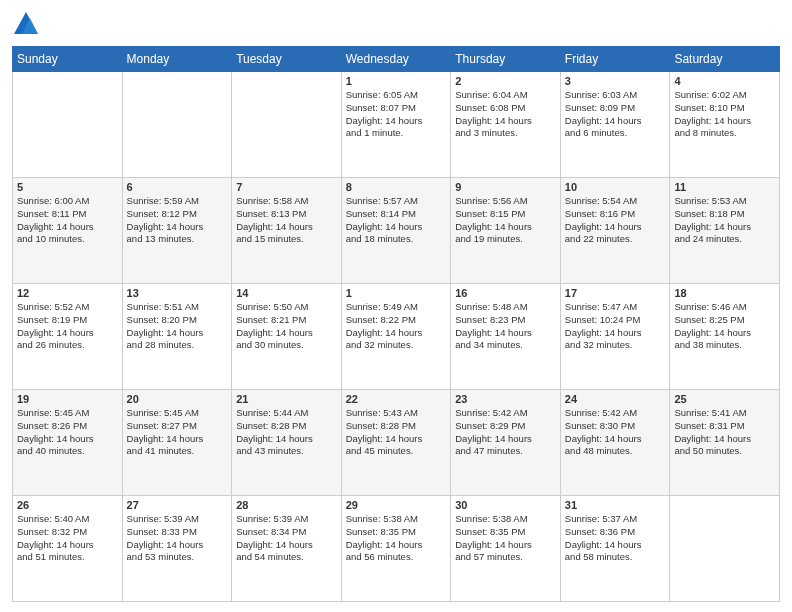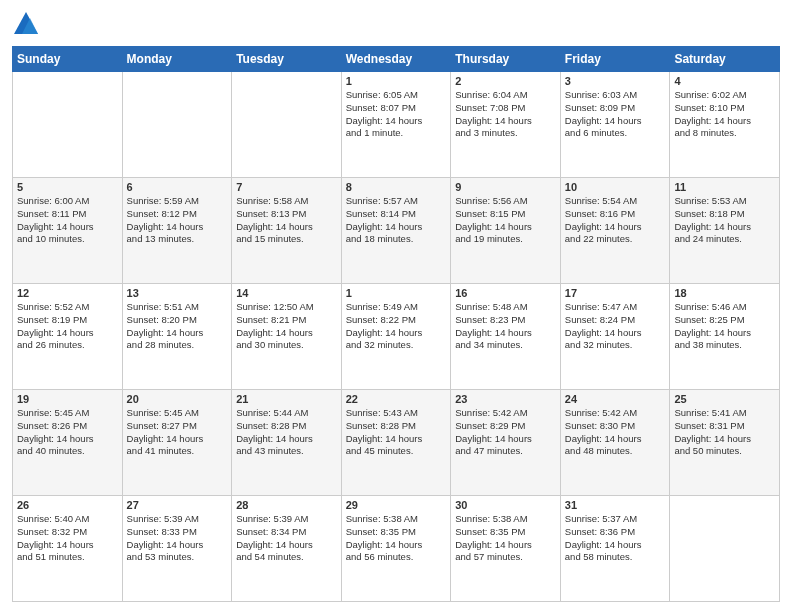--- a/index.html
+++ b/index.html
@@ -61,21 +61,21 @@
     }
     table {
       width: 100%;
       border-collapse: collapse;
       flex: 1;
     }
     th {
       background-color: #2a6bb5;
       color: #fff;
       font-size: 12px;
-      font-weight: bold;
+      font-weight: normal;
       padding: 5px 4px;
       text-align: left;
       border: 1px solid #2a6bb5;
       margin-top: 39px;
     }
     td {
       border: 1px solid #ccc;
       vertical-align: top;
       padding: 3px 4px;
       font-size: 9.5px;
@@ -147,21 +147,21 @@
           <td>
             <span class="day-number">1</span>
             <span class="cell-line">Sunrise: 6:05 AM</span>
             <span class="cell-line">Sunset: 8:07 PM</span>
             <span class="cell-line">Daylight: 14 hours</span>
             <span class="cell-line">and 1 minute.</span>
           </td>
           <td>
             <span class="day-number">2</span>
             <span class="cell-line">Sunrise: 6:04 AM</span>
-            <span class="cell-line">Sunset: 7:08 PM</span>
+            <span class="cell-line">Sunset: 6:08 PM</span>
             <span class="cell-line">Daylight: 14 hours</span>
             <span class="cell-line">and 3 minutes.</span>
           </td>
           <td>
             <span class="day-number">3</span>
             <span class="cell-line">Sunrise: 6:03 AM</span>
             <span class="cell-line">Sunset: 8:09 PM</span>
             <span class="cell-line">Daylight: 14 hours</span>
             <span class="cell-line">and 6 minutes.</span>
           </td>
@@ -234,21 +234,21 @@
           </td>
           <td>
             <span class="day-number">13</span>
             <span class="cell-line">Sunrise: 5:51 AM</span>
             <span class="cell-line">Sunset: 8:20 PM</span>
             <span class="cell-line">Daylight: 14 hours</span>
             <span class="cell-line">and 28 minutes.</span>
           </td>
           <td>
             <span class="day-number">14</span>
-            <span class="cell-line">Sunrise: 12:50 AM</span>
+            <span class="cell-line">Sunrise: 5:50 AM</span>
             <span class="cell-line">Sunset: 8:21 PM</span>
             <span class="cell-line">Daylight: 14 hours</span>
             <span class="cell-line">and 30 minutes.</span>
           </td>
           <td>
             <span class="day-number">1</span>
             <span class="cell-line">Sunrise: 5:49 AM</span>
             <span class="cell-line">Sunset: 8:22 PM</span>
             <span class="cell-line">Daylight: 14 hours</span>
             <span class="cell-line">and 32 minutes.</span>
@@ -256,21 +256,21 @@
           <td>
             <span class="day-number">16</span>
             <span class="cell-line">Sunrise: 5:48 AM</span>
             <span class="cell-line">Sunset: 8:23 PM</span>
             <span class="cell-line">Daylight: 14 hours</span>
             <span class="cell-line">and 34 minutes.</span>
           </td>
           <td>
             <span class="day-number">17</span>
             <span class="cell-line">Sunrise: 5:47 AM</span>
-            <span class="cell-line">Sunset: 8:24 PM</span>
+            <span class="cell-line">Sunset: 10:24 PM</span>
             <span class="cell-line">Daylight: 14 hours</span>
             <span class="cell-line">and 32 minutes.</span>
           </td>
           <td>
             <span class="day-number">18</span>
             <span class="cell-line">Sunrise: 5:46 AM</span>
             <span class="cell-line">Sunset: 8:25 PM</span>
             <span class="cell-line">Daylight: 14 hours</span>
             <span class="cell-line">and 38 minutes.</span>
           </td>

